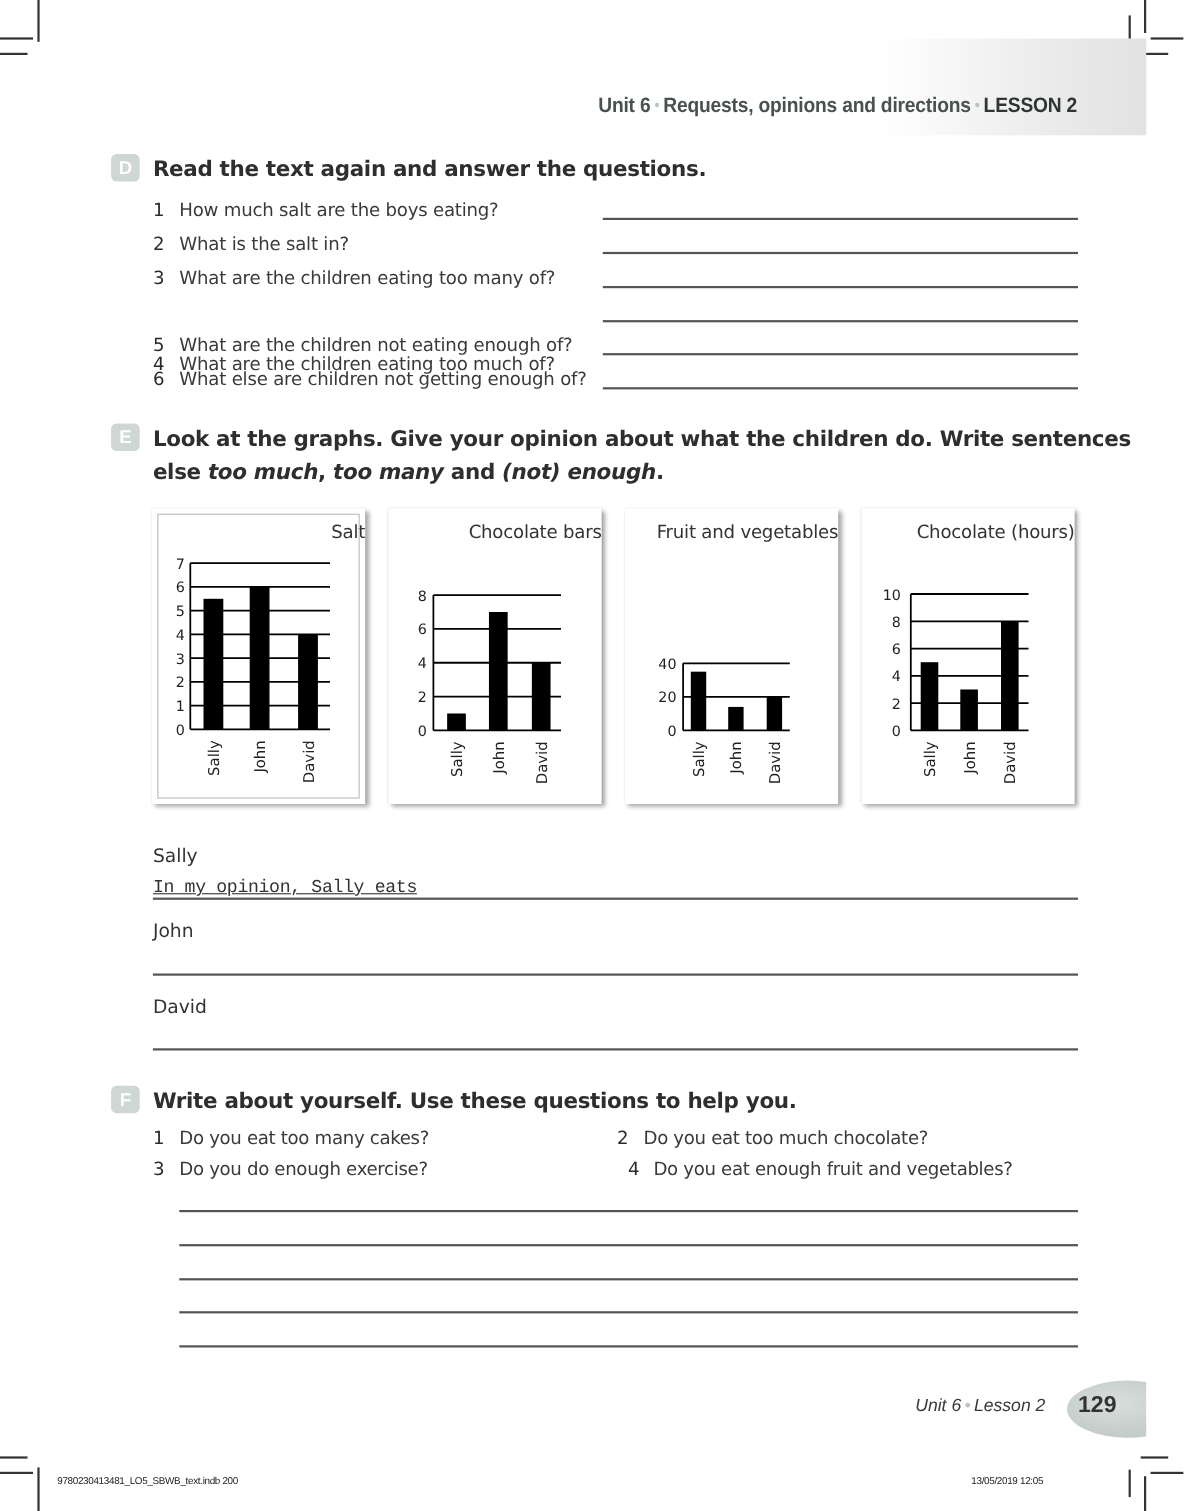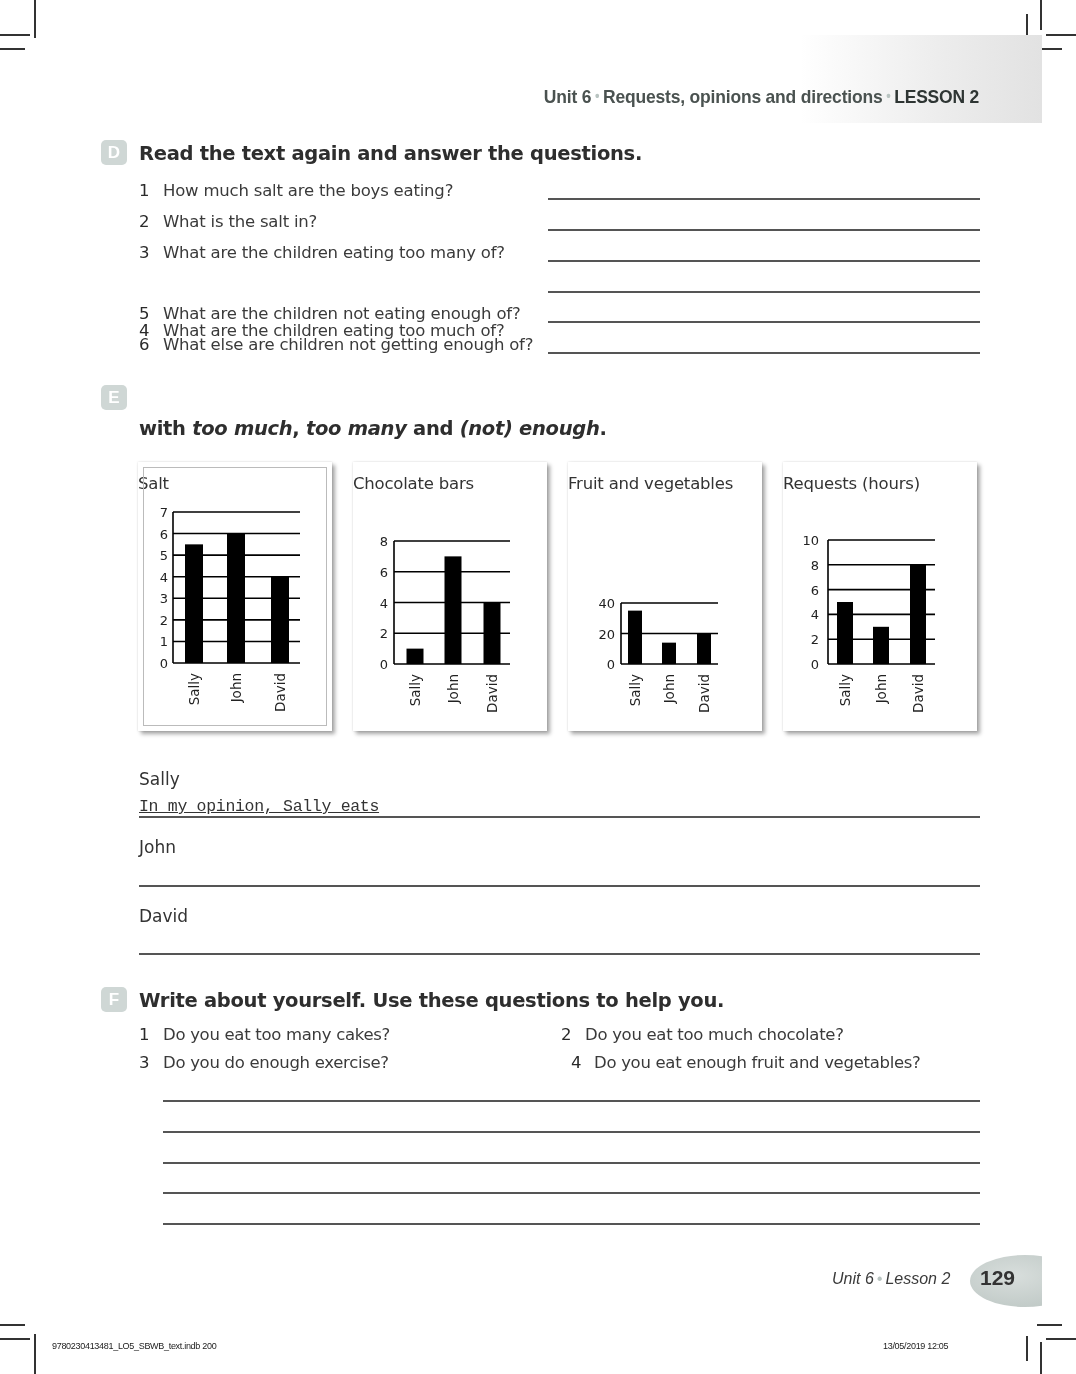--- a/index.html
+++ b/index.html
@@ -44,21 +44,21 @@
 
   
   .card {
     position: absolute; top: 462px; width: 194px; height: 269px; background: #fff;
     box-shadow: 3px 3px 4px rgba(0,0,0,0.35), 0 0 2px rgba(0,0,0,0.15);
   }
   .card.inner-border::after {
     content: ""; position: absolute; left: 5px; top: 5px; right: 5px; bottom: 5px;
     border: 1px solid #bbb; pointer-events: none;
   }
-  .card-title { position: absolute; left: 0; right: 0; top: 12px; text-align: left; font-size: 16.5px; color: #333; letter-spacing: -0.2px; }
+  .card-title { position: absolute; left: 0; right: 0; top: 12px; text-align: right; font-size: 16.5px; color: #333; letter-spacing: -0.2px; }
   .card svg { position: absolute; left: 0; top: 0; }
 
   
   .name-label { position: absolute; left: 139px; font-size: 17px; color: #333; }
   .write-line { position: absolute; left: 139px; width: 841px; height: 2px; background: #555; }
   .example {
     position: absolute; left: 139px; top: 797px; font-family: Liberation Mono, monospace;
     font-size: 16.5px; color: #333; text-decoration: underline; letter-spacing: -0.3px;
   }
 
@@ -119,22 +119,22 @@
     <div class="q-row" style="top: 273px; margin-top: 48px;"><span class="q-num">4</span><span>What are the children eating too much of?</span></div>
     <div class="ans-line" style="top: 291px;"></div>
     <div class="q-row" style="top: 304px;"><span class="q-num">5</span><span>What are the children not eating enough of?</span></div>
     <div class="ans-line" style="top: 321px;"></div>
     <div class="q-row" style="top: 335px;"><span class="q-num">6</span><span>What else are children not getting enough of?</span></div>
     <div class="ans-line" style="top: 352px;"></div>
   </div>
 
 <div class="sec-letter" style="left:101px;top:385px;">E</div>
 <div class="sec-title" style="top:384px;">
-  <br>
-  <span>with </span><i>too much</i><span>, </span><i>too many</i><span> and </span><i>(not) enough</i><span>.</span>
+  <span>Look at the graphs. Give your opinion about what the children do. Write sentences</span><br>
+  <span>else </span><i>too much</i><span>, </span><i>too many</i><span> and </span><i>(not) enough</i><span>.</span>
 </div>
 
 <div class="card inner-border" style="left:138px;">
   <div class="card-title">Salt</div>
   <svg width="194" height="269">
       <line x1="35" x2="162" y1="201" y2="201" stroke="#000" stroke-width="1.6"></line>
       <text x="30" y="206" text-anchor="end" font-family="DejaVu Sans, sans-serif" font-size="13" fill="#222">0</text>
       <line x1="35" x2="162" y1="179.42857142857144" y2="179.42857142857144" stroke="#000" stroke-width="1.6"></line>
       <text x="30" y="184.42857142857144" text-anchor="end" font-family="DejaVu Sans, sans-serif" font-size="13" fill="#222">1</text>
       <line x1="35" x2="162" y1="157.85714285714286" y2="157.85714285714286" stroke="#000" stroke-width="1.6"></line>
@@ -192,21 +192,21 @@
       <line x1="53" x2="53" y1="141" y2="202" stroke="#000" stroke-width="1.6"></line>
       <rect x="60" y="148.625" width="14" height="53.375" fill="#000"></rect>
       <rect x="94" y="180.65" width="14" height="21.349999999999994" fill="#000"></rect>
       <rect x="129" y="171.5" width="14" height="30.5" fill="#000"></rect>
       <text x="72" y="212" text-anchor="end" transform="rotate(-90 72 212)" font-family="DejaVu Sans, sans-serif" font-size="13.5" fill="#222">Sally</text>
       <text x="106" y="212" text-anchor="end" transform="rotate(-90 106 212)" font-family="DejaVu Sans, sans-serif" font-size="13.5" fill="#222">John</text>
       <text x="141" y="212" text-anchor="end" transform="rotate(-90 141 212)" font-family="DejaVu Sans, sans-serif" font-size="13.5" fill="#222">David</text>
     </svg>
 </div>
 <div class="card" style="left:783px;">
-  <div class="card-title">Requests (hours)</div>
+  <div class="card-title">Chocolate (hours)</div>
   <svg width="194" height="269">
       <line x1="45" x2="152" y1="202" y2="202" stroke="#000" stroke-width="1.6"></line>
       <text x="36" y="207" text-anchor="end" font-family="DejaVu Sans, sans-serif" font-size="13" fill="#222">0</text>
       <line x1="45" x2="152" y1="177.2" y2="177.2" stroke="#000" stroke-width="1.6"></line>
       <text x="36" y="182.2" text-anchor="end" font-family="DejaVu Sans, sans-serif" font-size="13" fill="#222">2</text>
       <line x1="45" x2="152" y1="152.4" y2="152.4" stroke="#000" stroke-width="1.6"></line>
       <text x="36" y="157.4" text-anchor="end" font-family="DejaVu Sans, sans-serif" font-size="13" fill="#222">4</text>
       <line x1="45" x2="152" y1="127.60000000000001" y2="127.60000000000001" stroke="#000" stroke-width="1.6"></line>
       <text x="36" y="132.60000000000002" text-anchor="end" font-family="DejaVu Sans, sans-serif" font-size="13" fill="#222">6</text>
       <line x1="45" x2="152" y1="102.8" y2="102.8" stroke="#000" stroke-width="1.6"></line>

